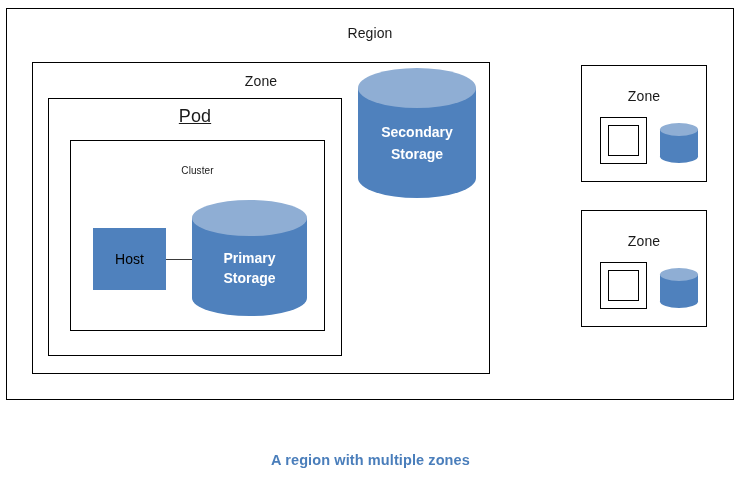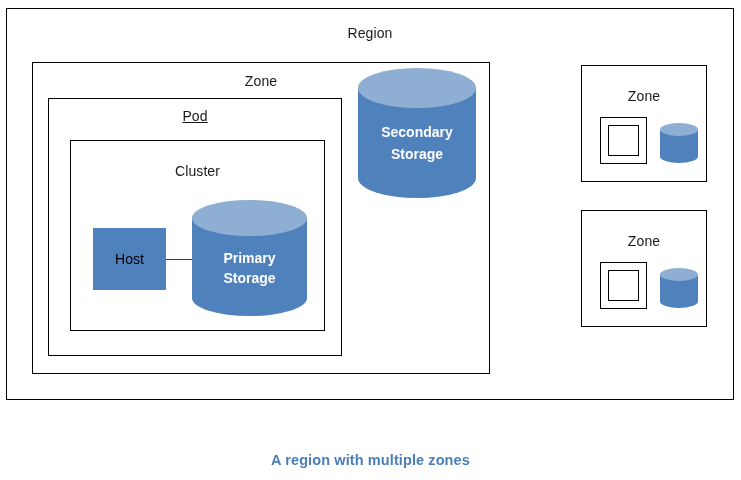--- a/index.html
+++ b/index.html
@@ -43,22 +43,22 @@
   }
 
   
   #region-box   { left: 6px;   top: 8px;   width: 728px; height: 392px; }
   #zone-box     { left: 32px;  top: 62px;  width: 458px; height: 312px; }
   #pod-box      { left: 48px;  top: 98px;  width: 294px; height: 258px; }
   #cluster-box  { left: 70px;  top: 140px; width: 255px; height: 191px; }
 
   #region-label  { top: 16px;  font-size: 14px; }
   #zone-label    { top: 10px;  font-size: 14px; }
-  #pod-label     { top: 9px;   font-size: 14px; text-decoration: underline; }
-  #cluster-label { top: 22px;  font-size: 14px; }
+  #pod-label     { top: 9px;   font-size: 18px; text-decoration: underline; }
+  #cluster-label { top: 22px;  font-size: 10px; }
 
   
   .host-shape {
     position: absolute;
     box-sizing: border-box;
     background: #4F81BD;
     display: flex;
     align-items: center;
     justify-content: center;
   }

